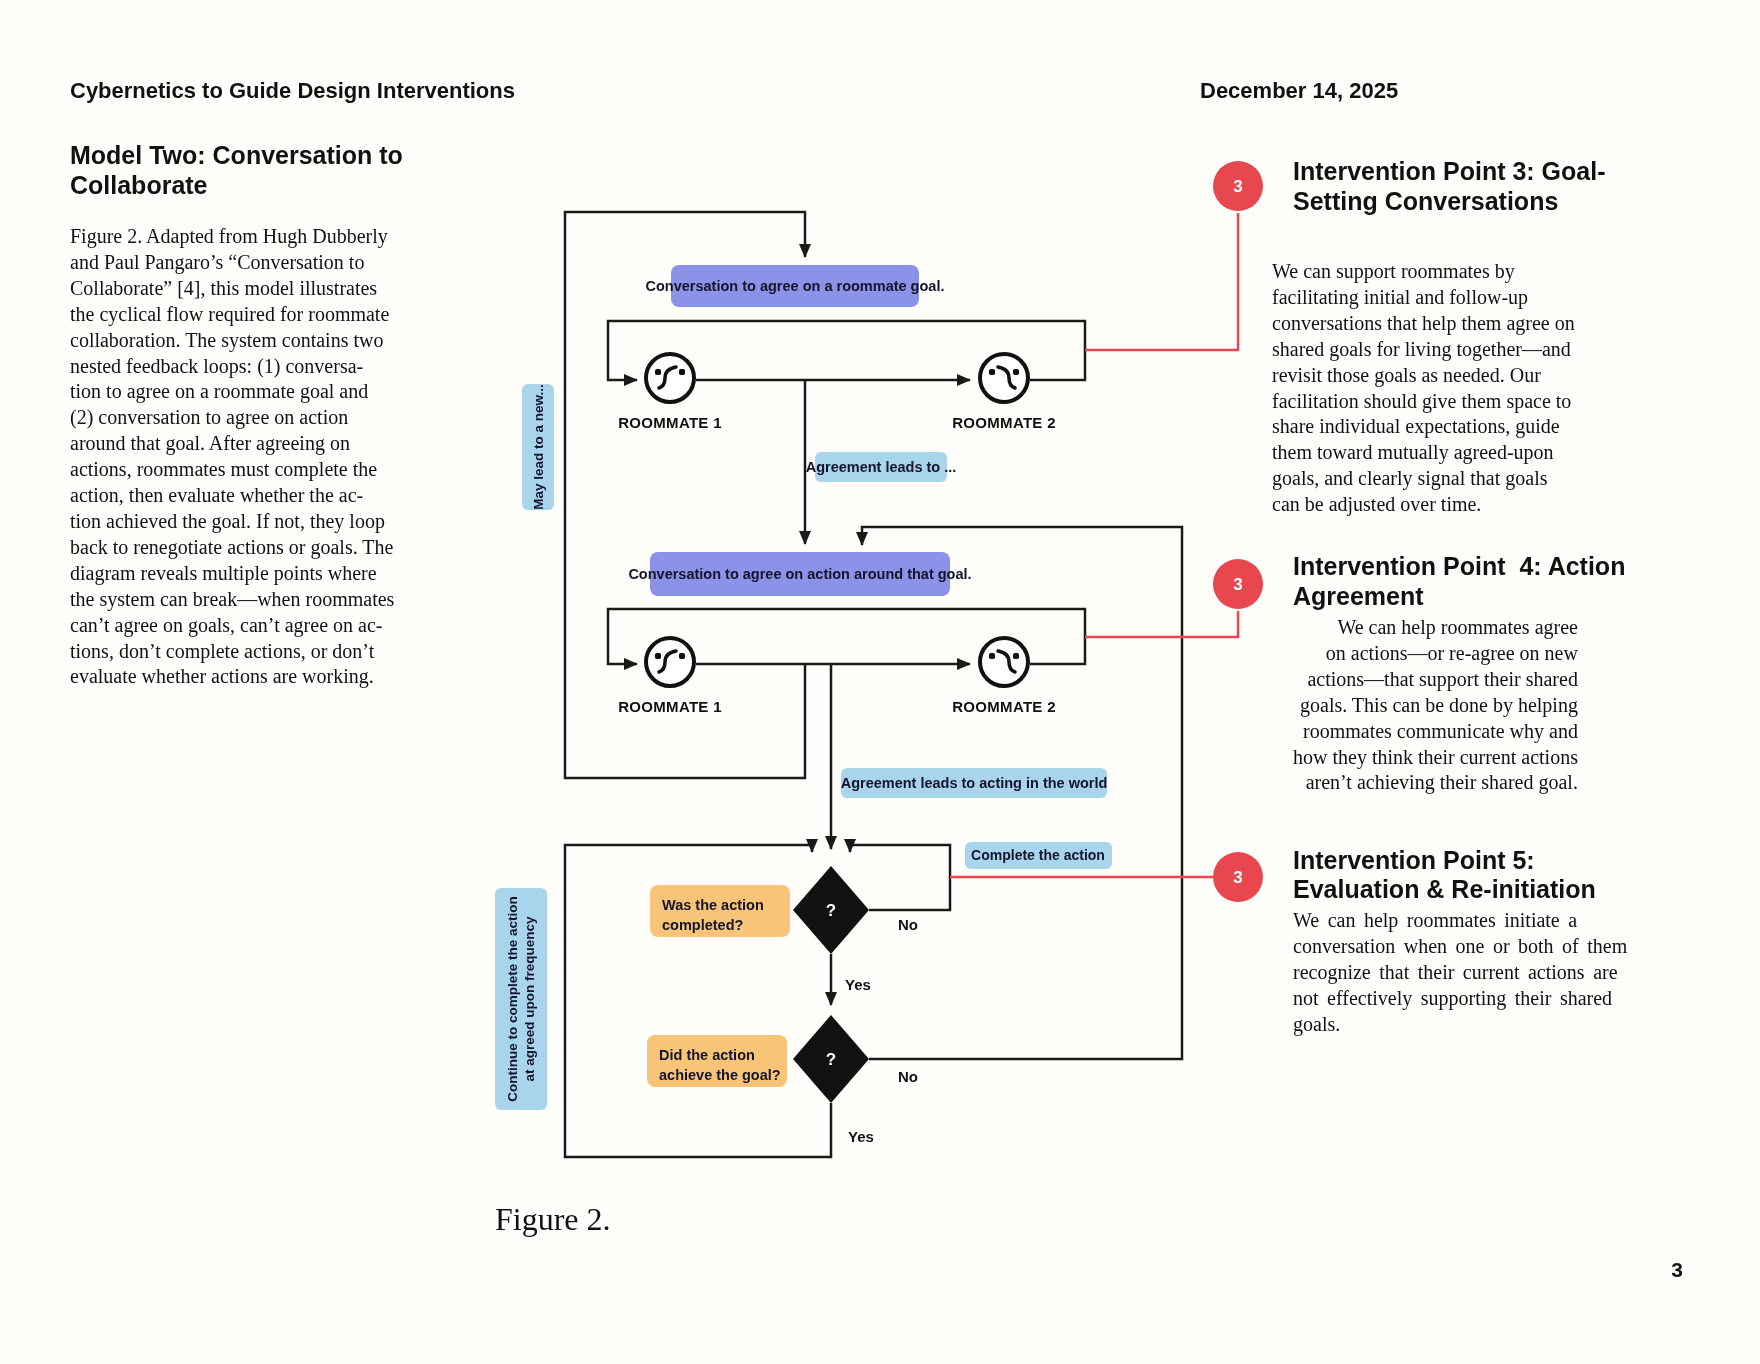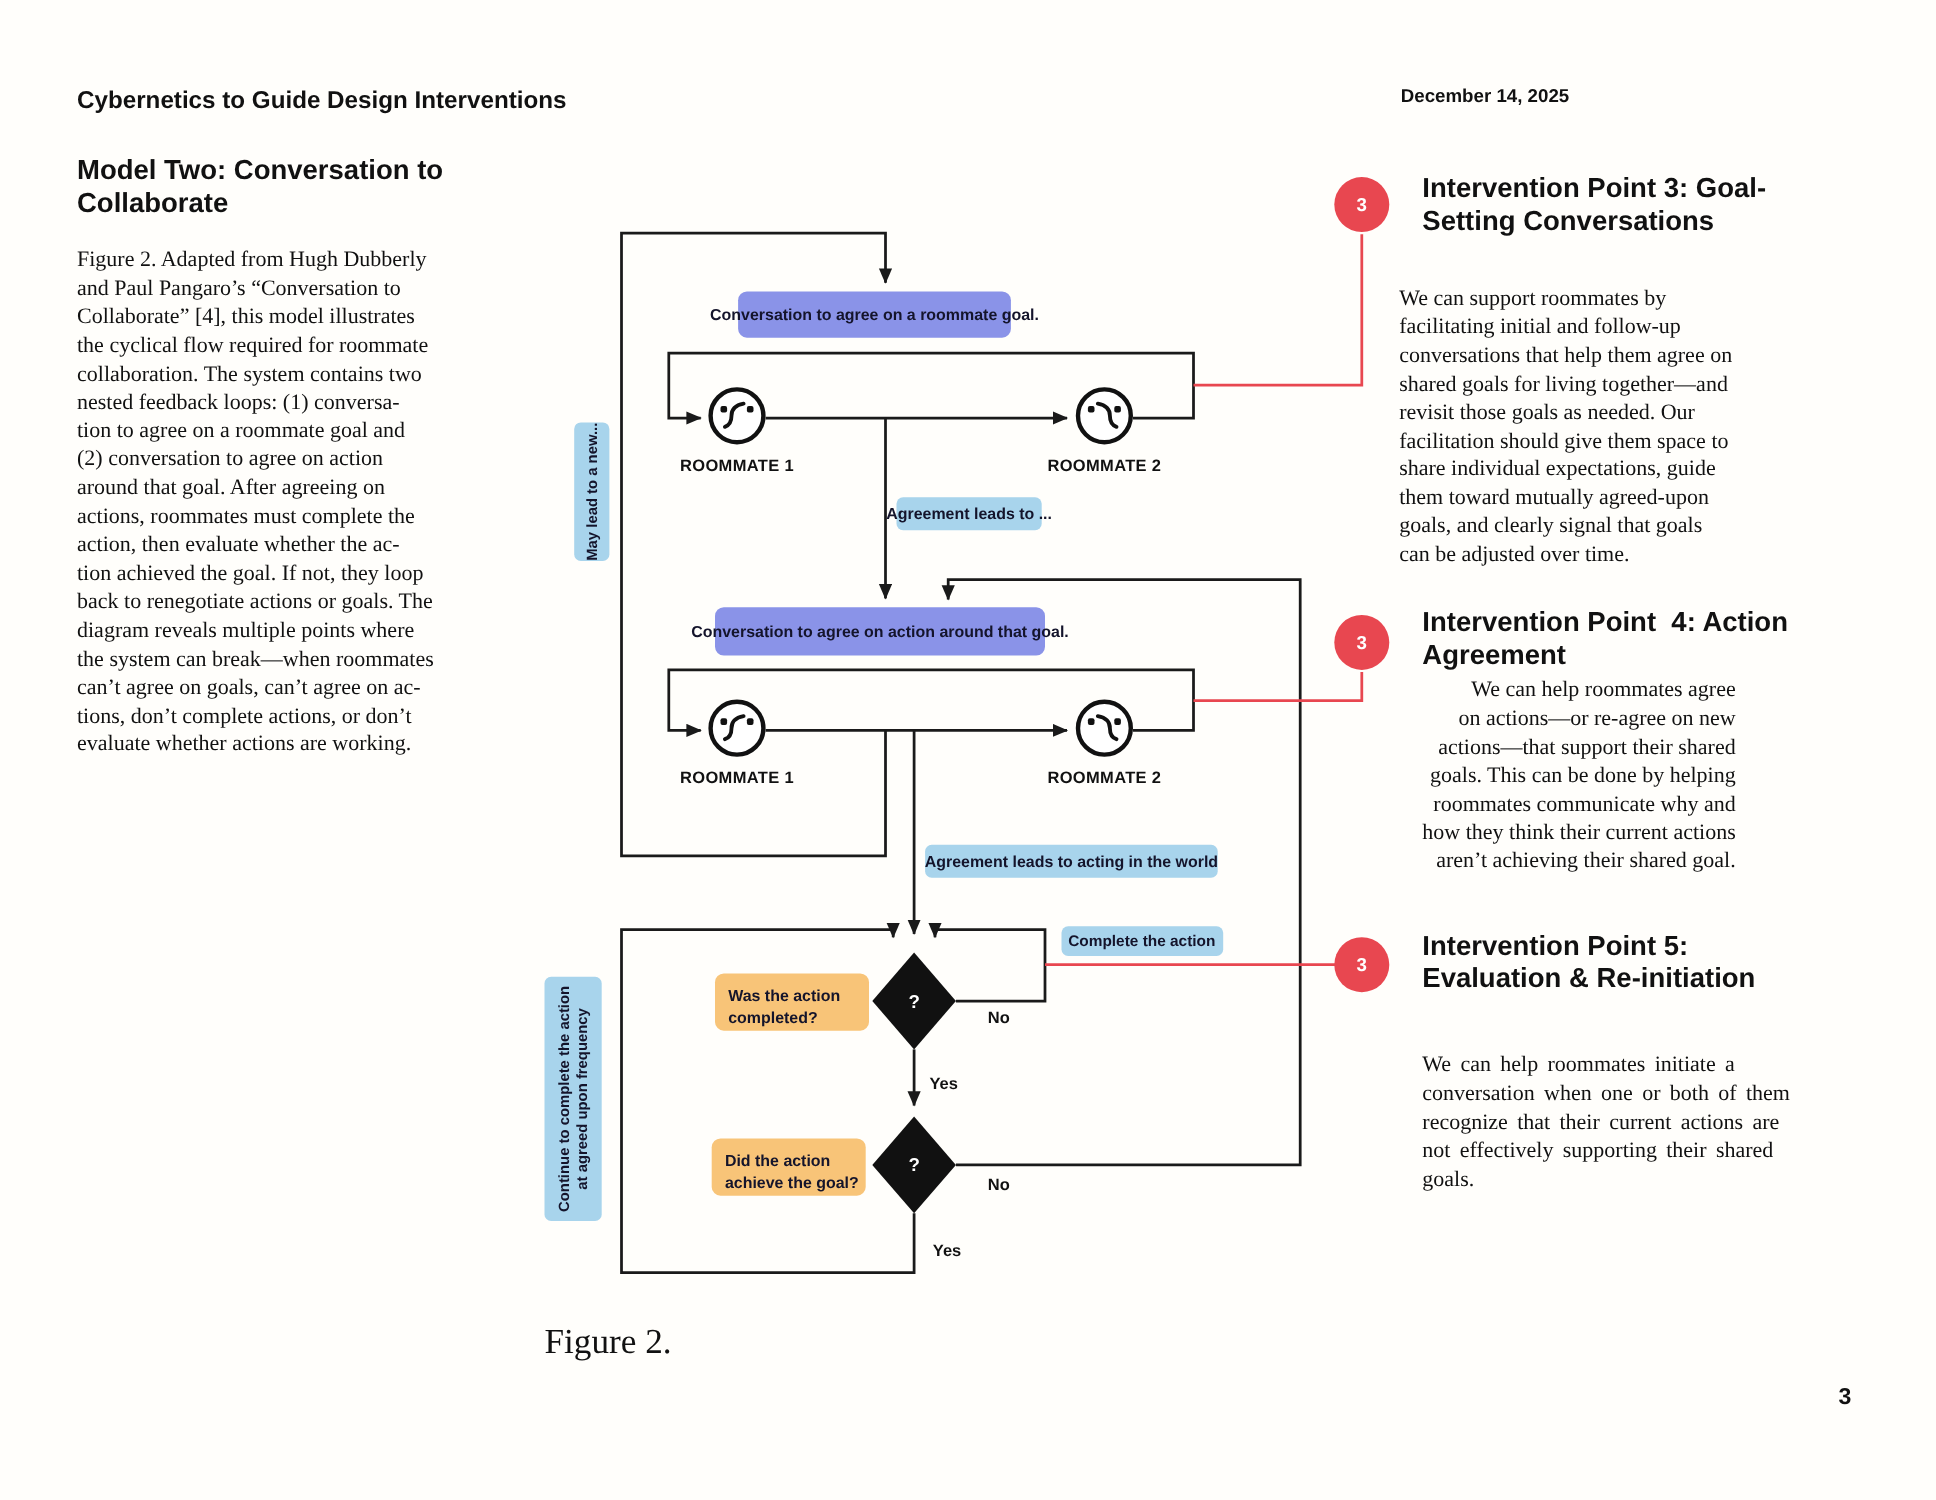--- a/index.html
+++ b/index.html
@@ -1,31 +1,31 @@
 <!DOCTYPE html>
 <html style="--purple: #8a93e8; --blue: #a8d4ec; --orange: #f8c478; --red: #e84750; --line: #1a1a1a;"><head>
 <meta charset="utf-8">
 <style>
   html,body{margin:0;padding:0;}
   body{width:1760px;height:1364px;position:relative;background:#fffefb;
        font-family:"Liberation Sans",sans-serif;color:#111;overflow:hidden;}
   .abs{position:absolute;}
   .serif{font-family:"Liberation Serif",serif;}
   .header-title{left:70px;top:78px;font-size:22px;font-weight:bold;}
-  .header-date{left:1200px;top:78px;width:300px;text-align:center;font-size:17px;font-weight:bold;}
+  .header-date{left:1200px;top:78px;width:300px;text-align:left;font-size:22px;font-weight:bold;}
   .col-heading{font-size:25px;font-weight:bold;line-height:30px;white-space:pre;}
   .body-text{font-size:20px;line-height:25.9px;white-space:pre;}
   #left-heading{left:70px;top:140px;}
   #left-body{left:70px;top:224px;font-family:Liberation Serif, serif;}
   #iv3-heading{left:1293px;top:156px;}
   #iv3-body{left:1272px;top:220px;margin-top:39px;}
   #iv4-heading{left:1293px;top:551px;}
   #iv4-body{left:1293px;top:615px;text-align:right;}
   #iv5-heading{left:1293px;top:846px;line-height:29px;}
-  #iv5-body{left:1293px;top:908px;word-spacing:3.5px;margin-top:48px;}
+  #iv5-body{left:1293px;top:908px;word-spacing:3.5px;}
   .figure-caption{left:495px;top:1201px;font-size:32px;}
   .page-number{left:1583px;top:1258px;width:100px;text-align:right;font-size:21px;font-weight:bold;}
   
   .vlabel{display:flex;align-items:center;justify-content:center;text-align:center;
     background:var(--blue,#a8d4ec);border-radius:6px;font-weight:bold;font-size:13.5px;
     line-height:17px;transform:rotate(-90deg);white-space:pre-line;color:#14142b;}
   #may-lead-label{left:475px;top:431px;width:126px;height:32px;}
   #continue-label{left:410px;top:973px;width:222px;height:52px;}
   
   #diagram{left:0;top:0;pointer-events:none;}

